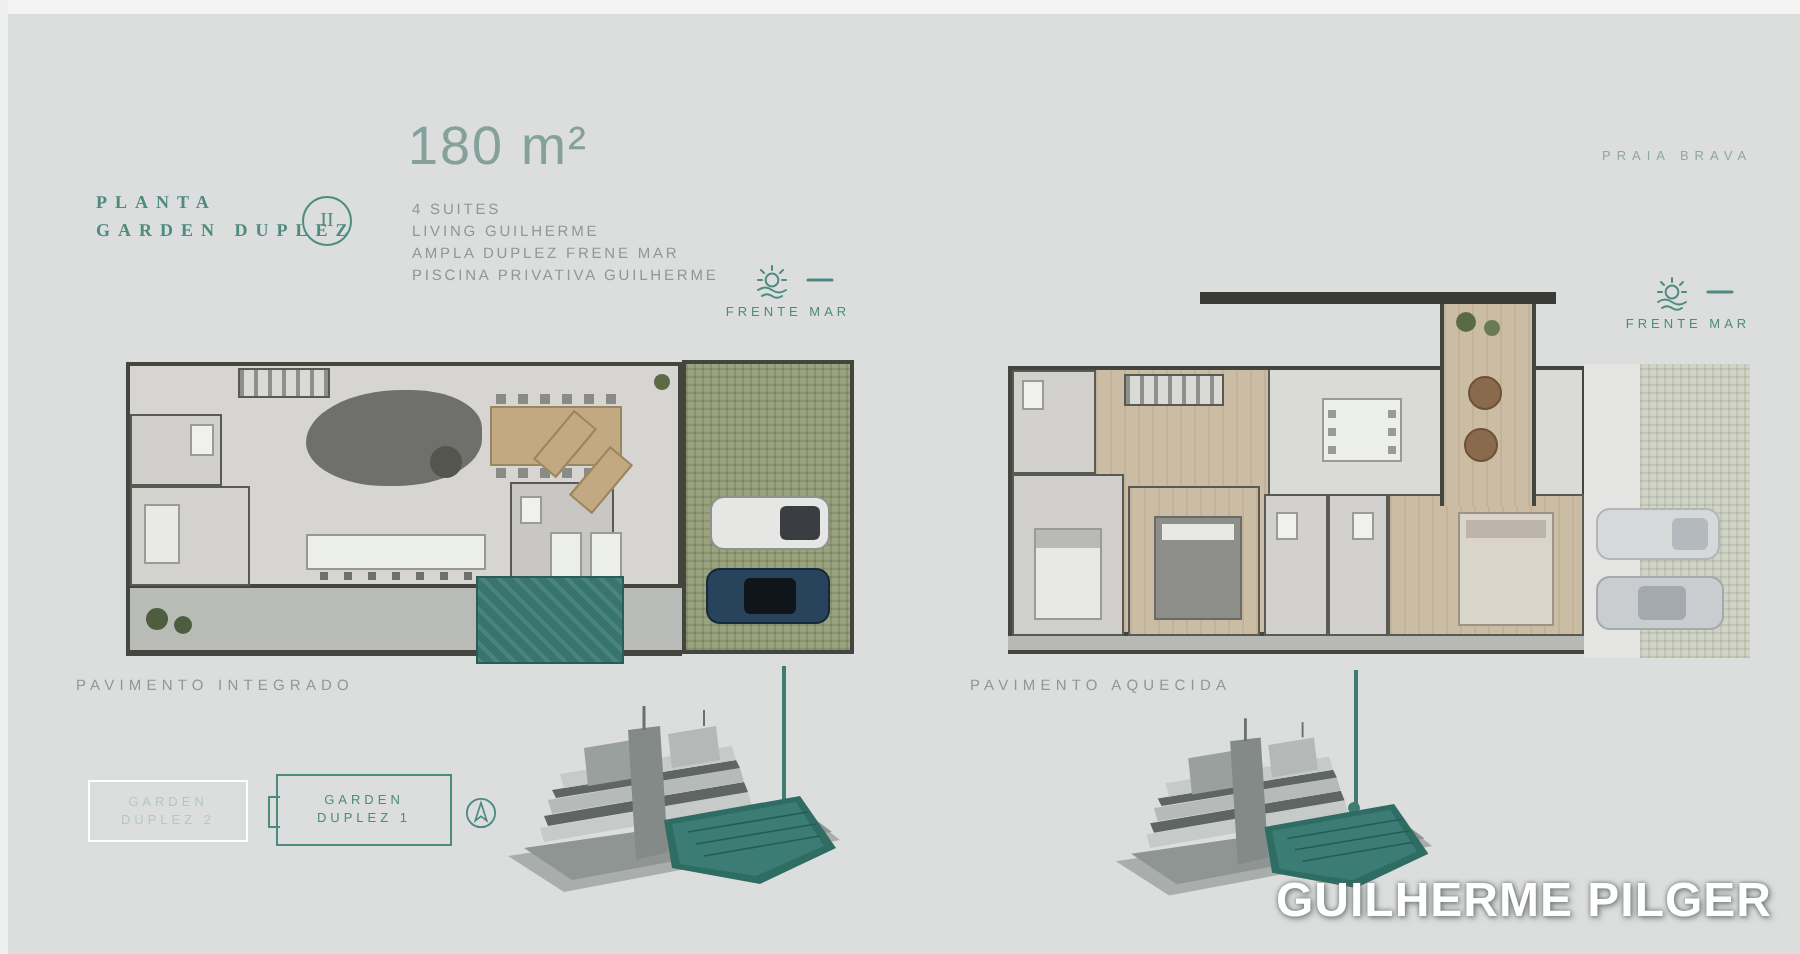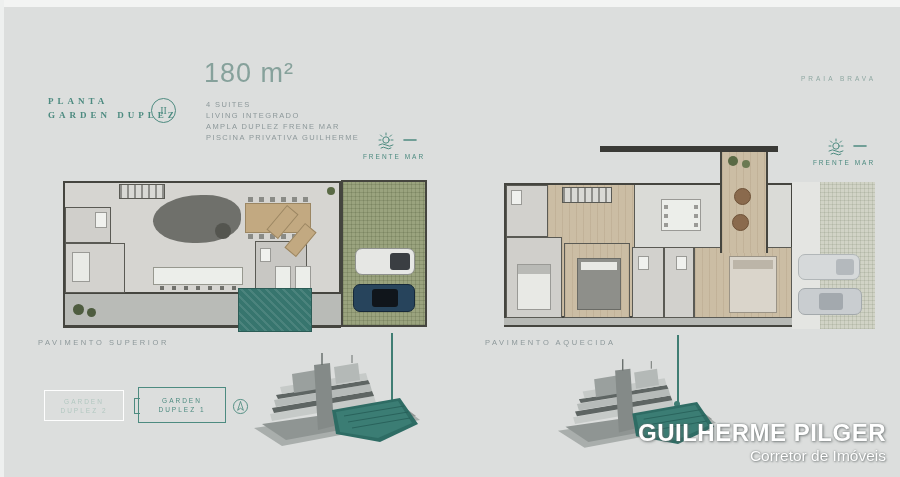--- a/index.html
+++ b/index.html
@@ -79,21 +79,21 @@
   <div class="edge-top"></div>
   <div class="edge-left"></div>
 
   <div class="plan-kicker"><span>PLANTA</span><br><span>GARDEN DUPLEZ</span></div>
   <div class="unit-circle">
       <span>II</span>
     </div>
   <div class="area">180 m²</div>
   <div class="features">
     <div>4 SUITES</div>
-    <div>LIVING INTEGRADO</div>
+    <div>LIVING GUILHERME</div>
     <div>AMPLA DUPLEZ FRENE MAR</div>
     <div>PISCINA PRIVATIVA GUILHERME</div>
   </div>
   <div class="brand-sub">PRAIA BRAVA</div>
 
   <div class="seafront sf-left">
     <svg width="52" height="20" viewBox="0 0 52 20">
       <g stroke="#4d8b80" fill="none" stroke-width="1" stroke-linecap="round">
         <circle cx="18" cy="8" r="3.2"></circle>
         <line x1="18" y1="1" x2="18" y2="3"></line>
@@ -163,21 +163,21 @@
     <div style="position:absolute;left:28px;top:116px;width:278px;height:34px;background:#b9bbb7;border-left:2.5px solid #45453f;border-bottom:3px solid #45453f;box-sizing:border-box;">
       <div class="shrub" style="left:8px;top:10px;width:11px;height:11px;"></div>
       <div class="shrub" style="left:22px;top:14px;width:9px;height:9px;"></div>
     </div>
     <div style="position:absolute;left:240px;top:28px;width:13px;height:30px;background:#c2a981;border:1px solid #9b8662;transform:rotate(40deg);"></div>
     <div style="position:absolute;left:258px;top:46px;width:13px;height:30px;background:#c2a981;border:1px solid #9b8662;transform:rotate(40deg);"></div>
     <div style="position:absolute;left:240px;top:88px;width:14px;height:34px;background:#eceeea;border:1px solid #9a9a96;"></div>
     <div style="position:absolute;left:260px;top:88px;width:14px;height:34px;background:#eceeea;border:1px solid #9a9a96;"></div>
     <div class="pool" style="position:absolute;left:203px;top:110px;width:74px;height:44px;border:1.5px solid #2b5c56;box-sizing:border-box;"></div>
   </div>
-  <div class="pav-label pav-inf">PAVIMENTO SUPERIOR</div>
+  <div class="pav-label pav-inf">PAVIMENTO INTEGRADO</div>
 
   <div class="plan" style="left:482px;top:146px;width:396px;height:187px;">
     <div style="position:absolute;left:118px;top:0;width:178px;height:6px;background:#3a3a36;"></div>
 
     <div class="wood" style="position:absolute;left:22px;top:37px;width:288px;height:135px;border:2.5px solid #45453f;box-sizing:border-box;">
       <div class="room" style="left:0;top:0;width:42px;height:52px;background:#d2d1cd;">
         <div style="position:absolute;left:4px;top:4px;width:9px;height:13px;background:#f0f1ee;border:1px solid #9a9a96;"></div>
       </div>
       <div class="stairs" style="left:56px;top:2px;width:50px;height:16px;"></div>
       <div style="position:absolute;left:128px;top:0;width:157px;height:70px;background:#dadbd7;border-left:1.5px solid #5a5a54;box-sizing:border-box;">
@@ -285,15 +285,14 @@
     <span>GARDEN</span>
     <span>DUPLEZ 1</span>
   </div>
   <svg class="compass" viewBox="0 0 20 20">
     <circle cx="10" cy="10" r="8.3" fill="none" stroke="#4d8b80" stroke-width="1.1"></circle>
     <path d="M10 4 L13.4 14.5 L10 12 L6.6 14.5 Z" fill="none" stroke="#4d8b80" stroke-width="1"></path>
   </svg>
 
   <div class="agent">
     <div class="name">GUILHERME PILGER</div>
-    <div class="role">Corretor de Imóveis</div>
   </div>
 </div>
 
 </body></html>

